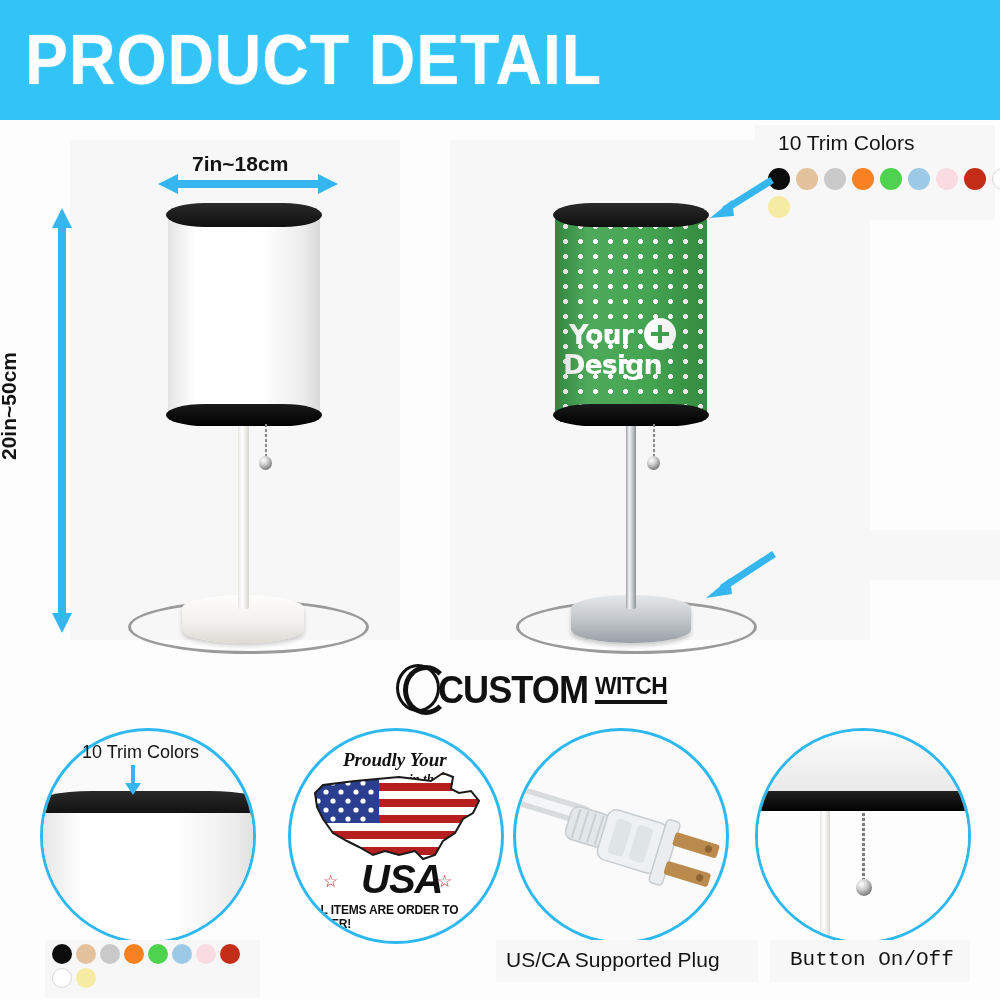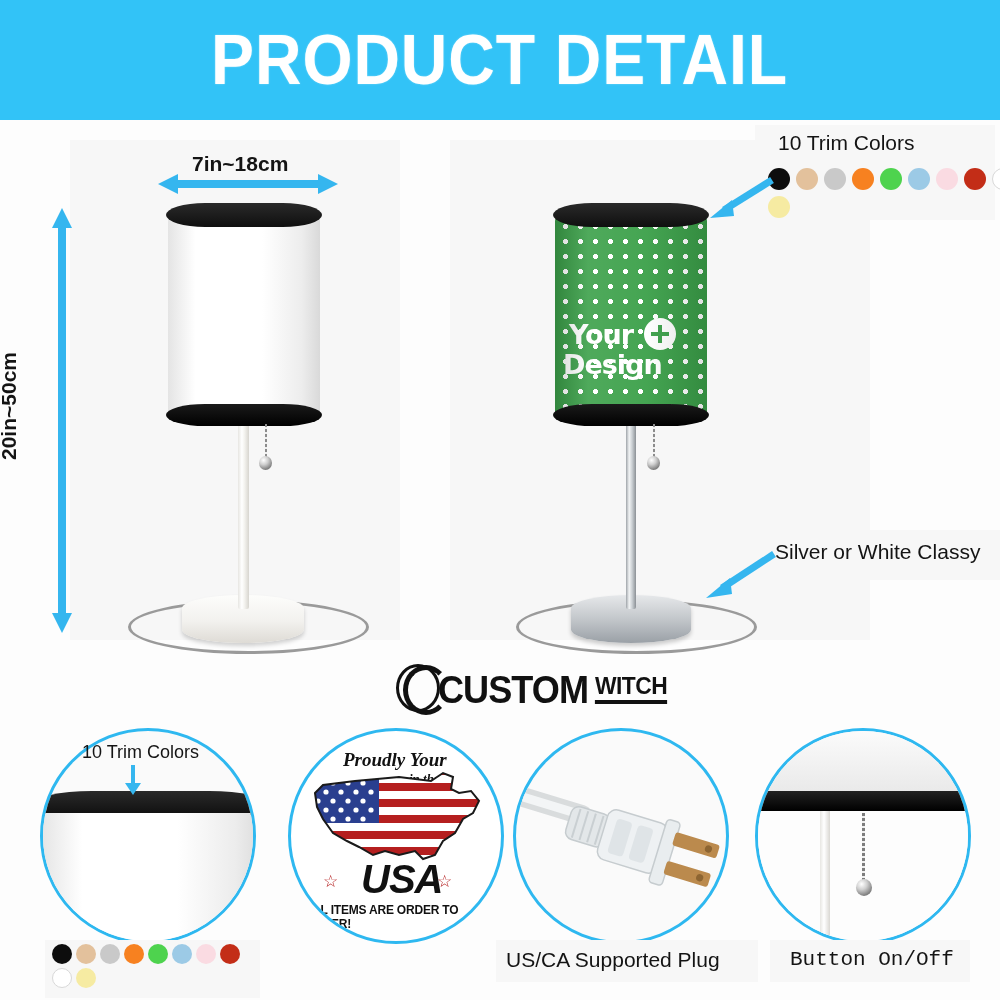--- a/index.html
+++ b/index.html
@@ -9,21 +9,21 @@
     font-family:"Liberation Sans", sans-serif;
     overflow:hidden;
     position:relative;
   }
   .stage{position:absolute;left:0;top:0;width:1000px;height:1000px;background:#fdfdfd;}
 
   
   .banner{
     position:absolute;left:0;top:0;width:1000px;height:120px;
     background:#32c3f7;
-    display:flex;align-items:center;justify-content:center;
+    display:flex;align-items:center;justify-content:flex-start;
   }
   .banner-title{
     color:#ffffff;
     font-family:"Liberation Sans", sans-serif;
     font-weight:bold;
     font-size:70px;
     letter-spacing:1px;
     transform:scaleX(0.92);
     line-height:1;
     text-shadow:0 0 2px rgba(255,255,255,.4);
@@ -191,21 +191,20 @@
            background:linear-gradient(180deg,#2a2a2a,#0f0f0f);"></div>
       <div class="trim-bot" style="left:553px;top:404px;width:156px;height:22px;
            background:linear-gradient(180deg,#1a1a1a,#000000);"></div>
     </div>
     <div class="chain" style="left:653px;top:424px;height:36px;
          background:repeating-linear-gradient(180deg,#8c8c8c 0 3px,#f0f0f0 3px 5px);"></div>
     <div class="bead" style="left:647px;top:456px;"></div>
   </div>
 
   <div class="softbg" style="left:700px;top:530px;width:300px;height:50px;"></div>
-  <div class="callout" style="left:775px;top:540px;">Silver or White Classy</div>
   <div style="position:absolute;left:700px;top:548px;width:72px;height:50px;">
     <svg width="78" height="54" viewBox="0 0 78 54">
       <line x1="74" y1="6" x2="22" y2="40" stroke="#35b6ef" stroke-width="7"></line>
       <polygon points="6,50 30,30 32,46" fill="#35b6ef"></polygon>
     </svg>
   </div>
 
   <div class="logo" style="left:396px;top:664px;">
     <div class="logo-c">
       <div class="ring"></div>

